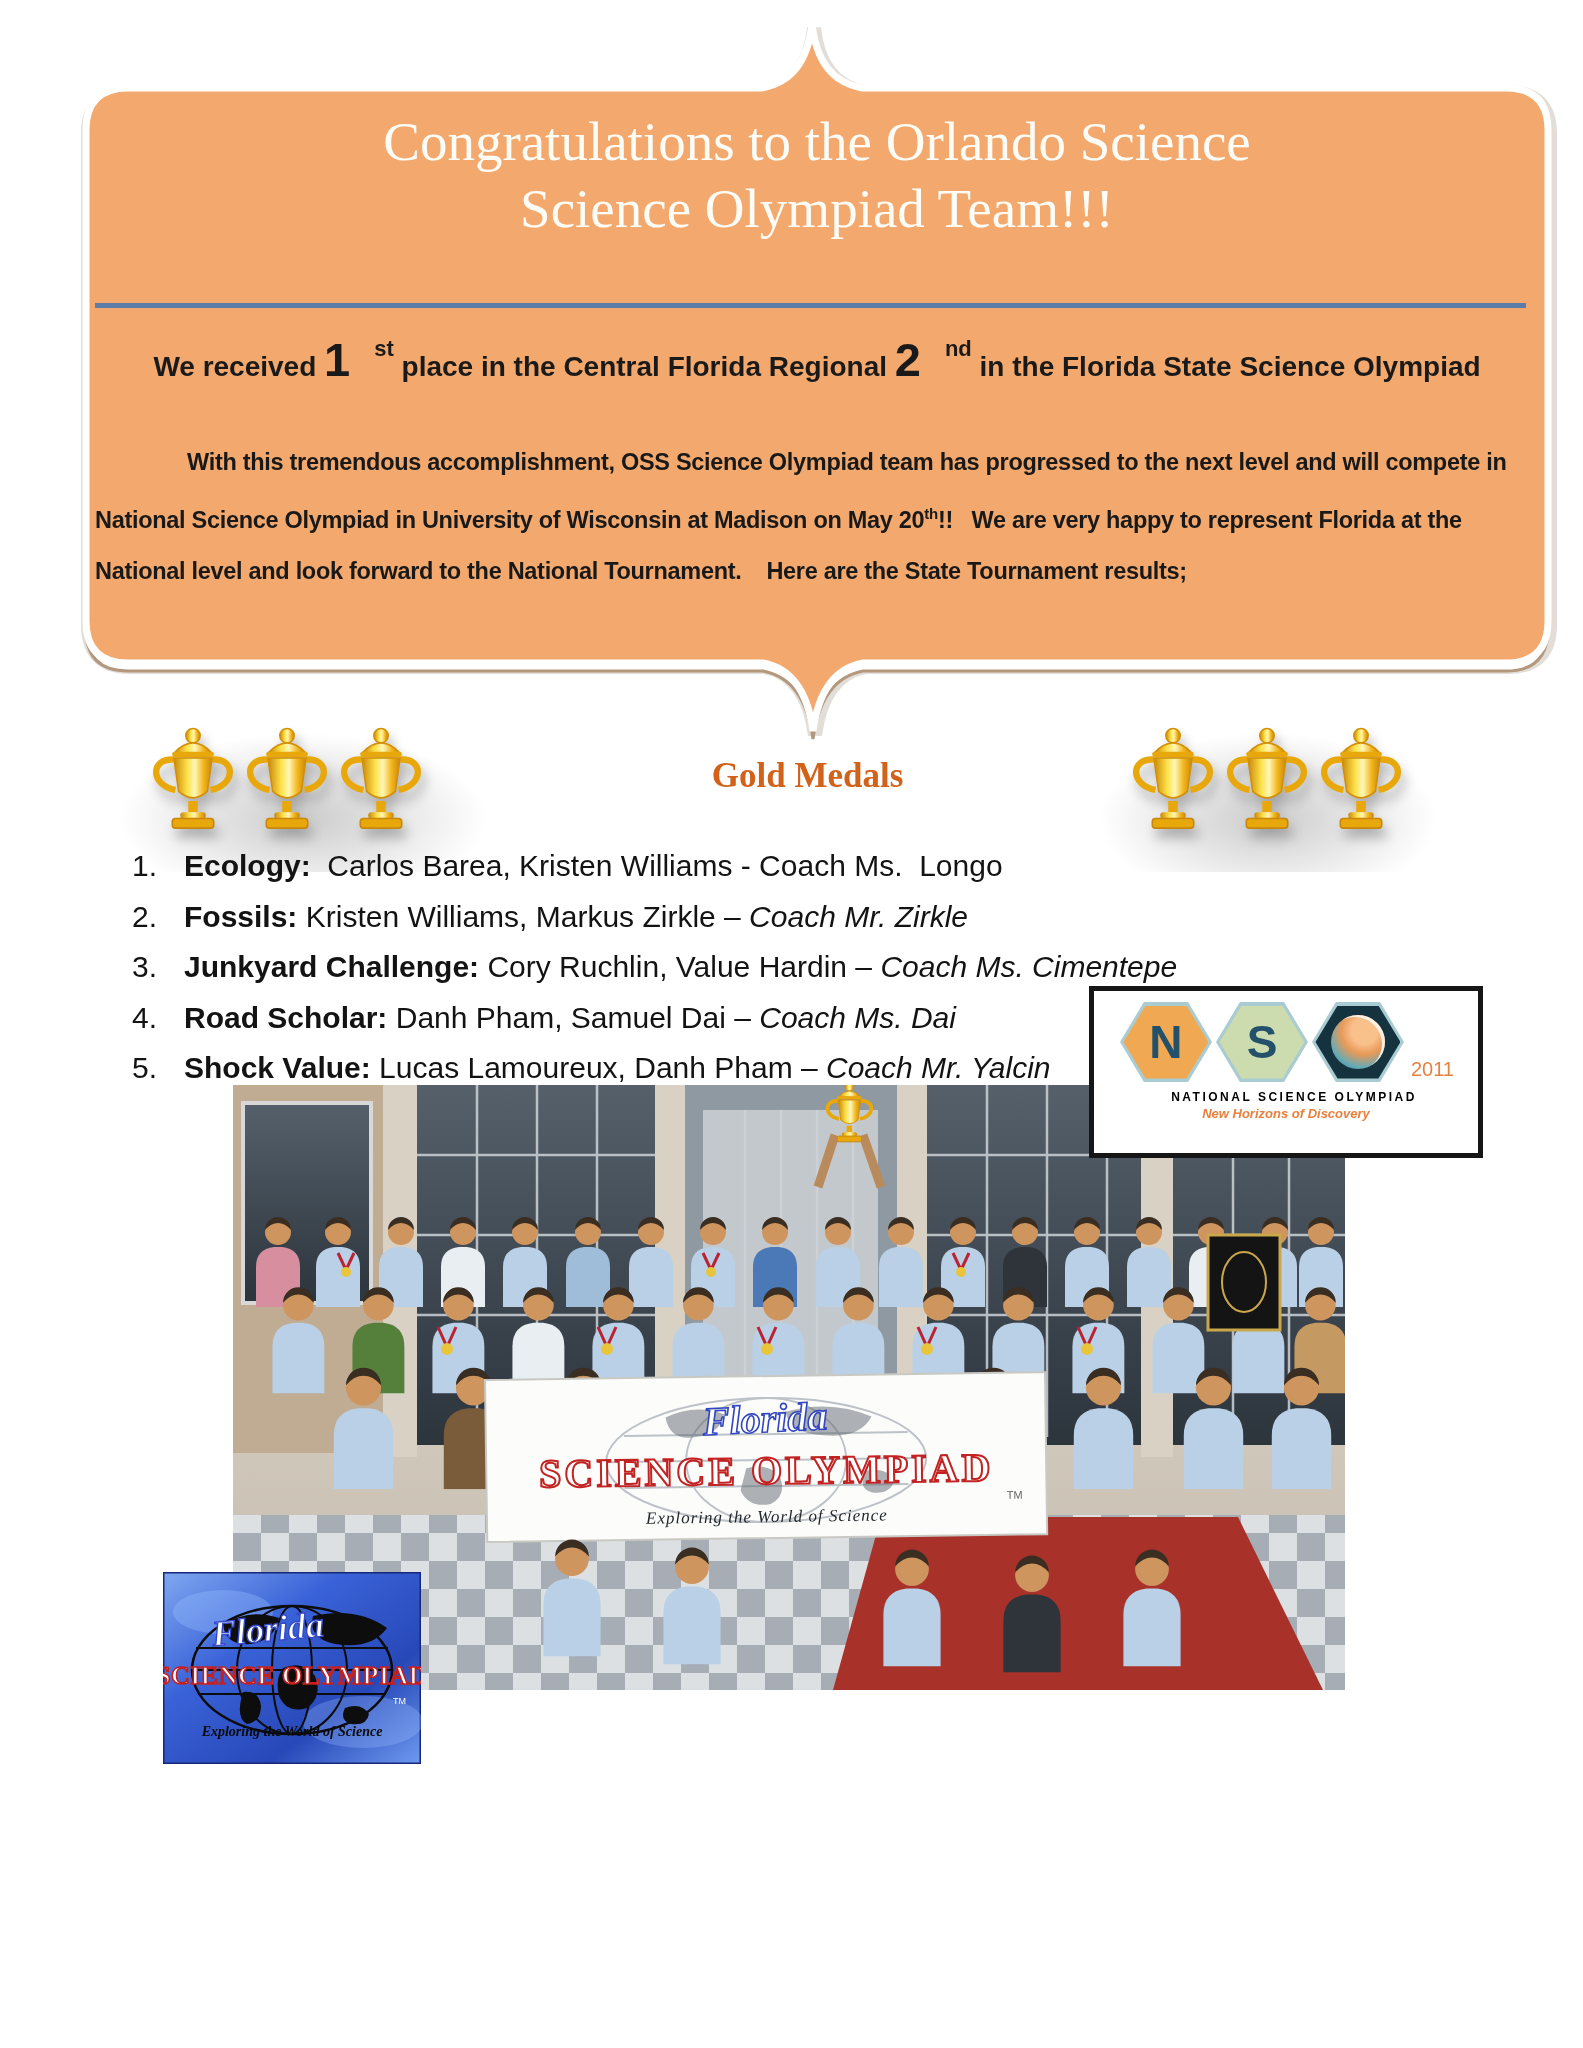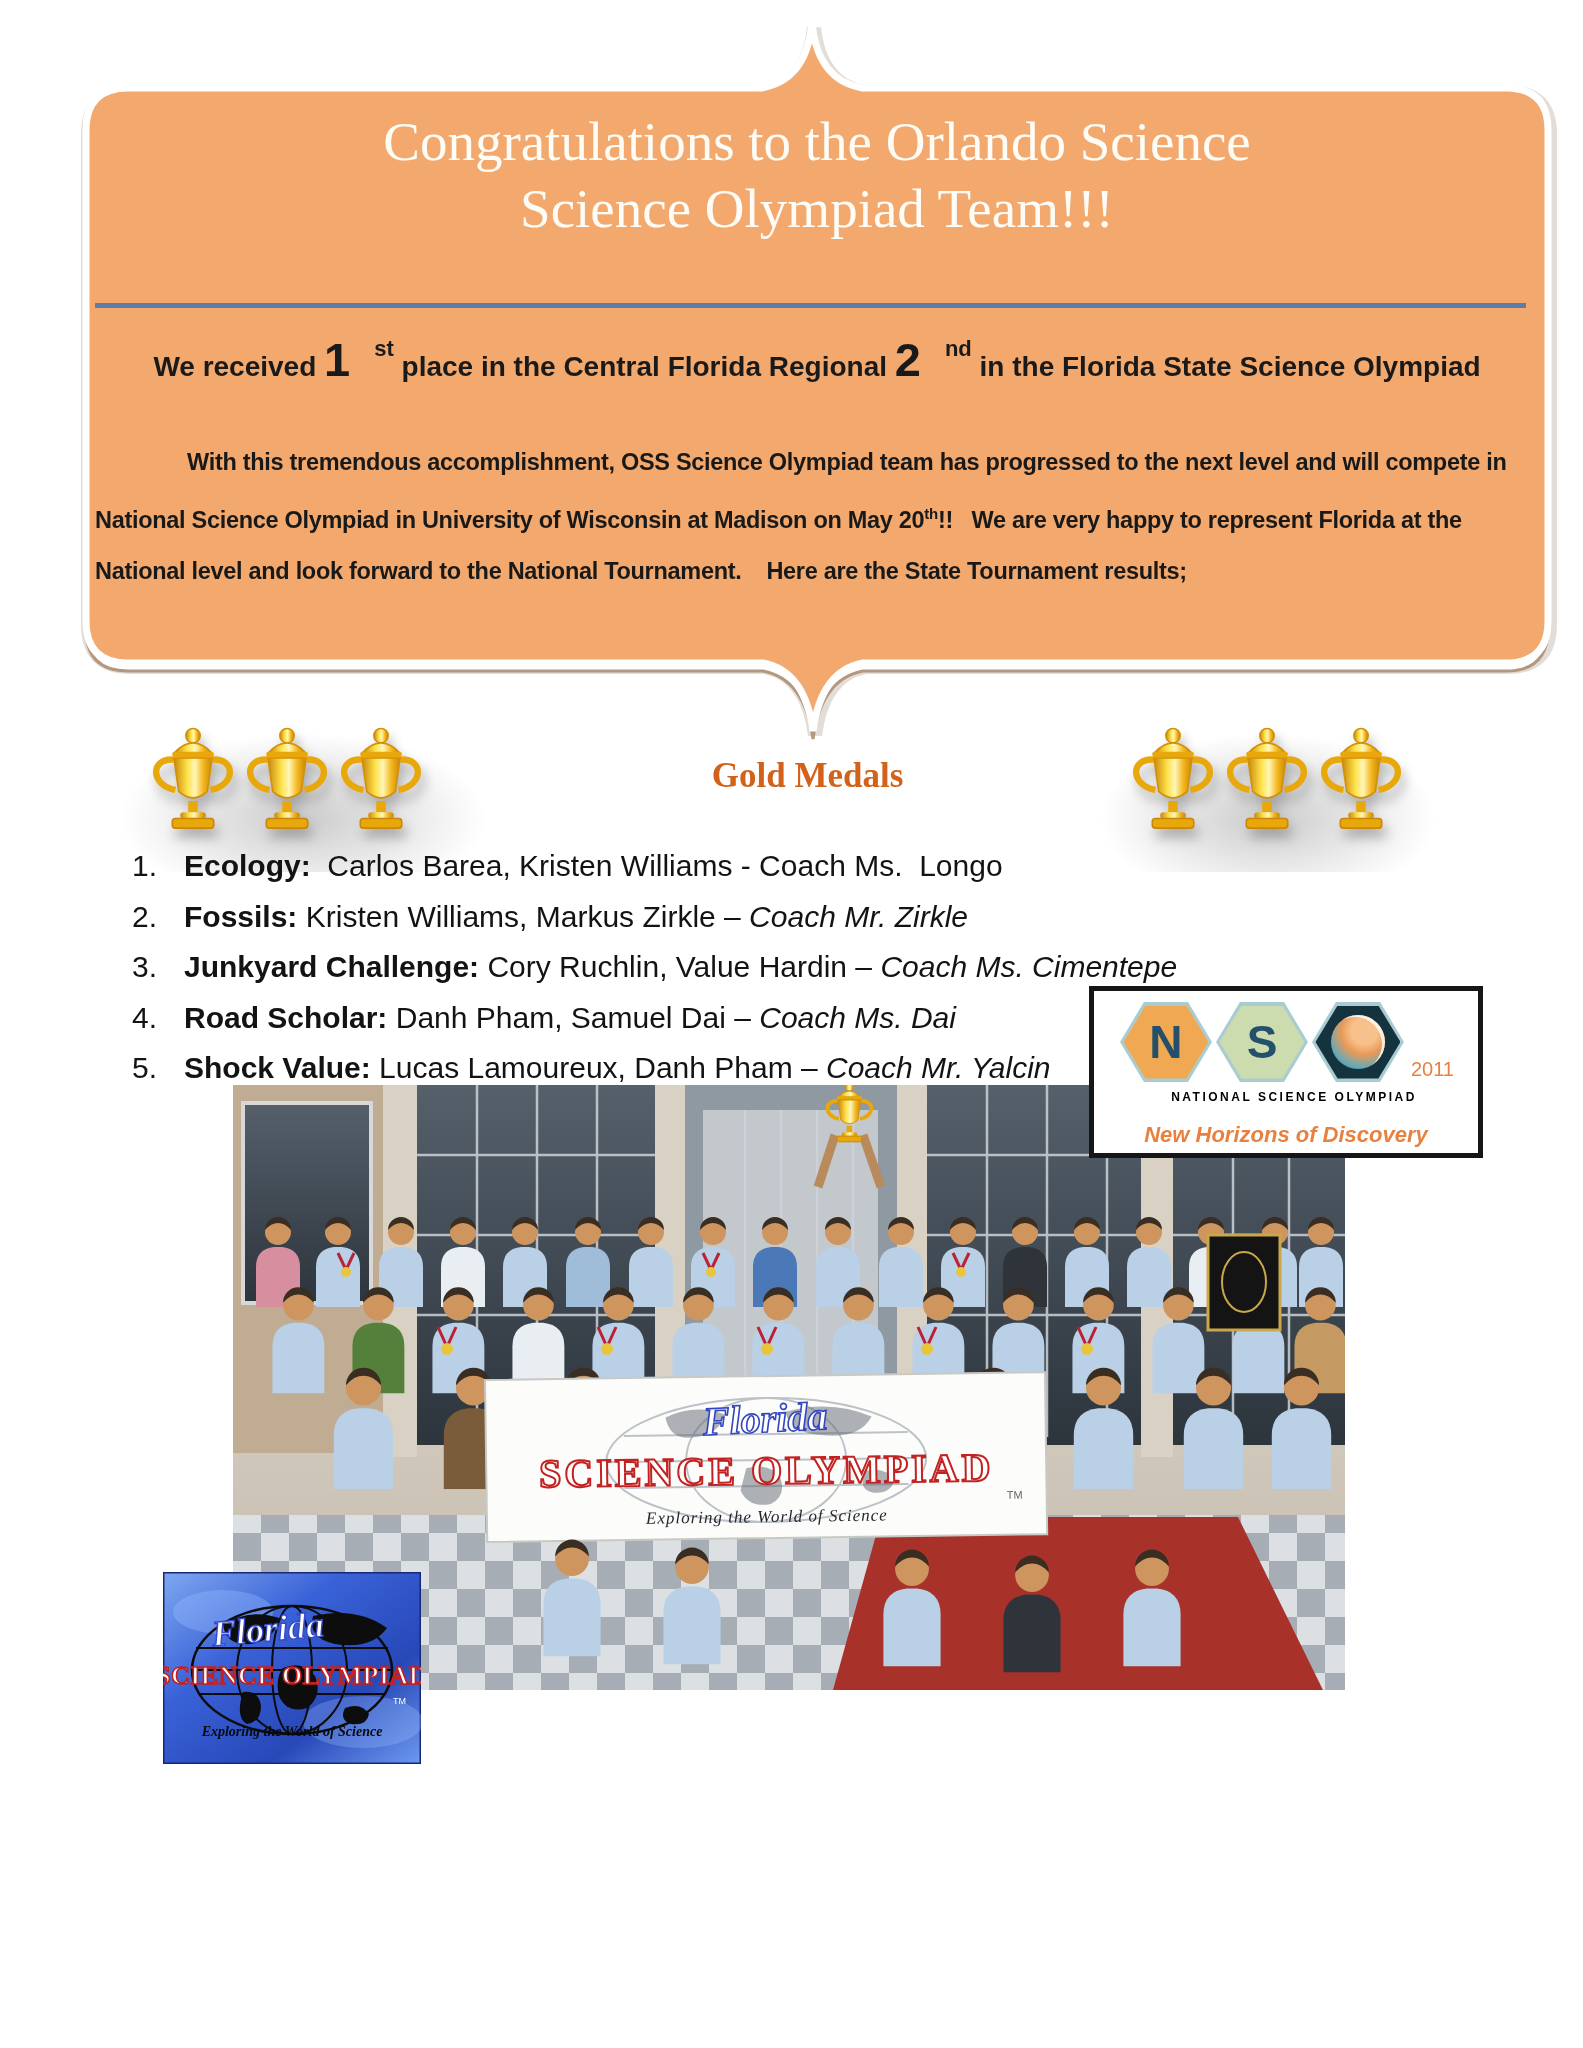--- a/index.html
+++ b/index.html
@@ -58,21 +58,21 @@
              display:flex;align-items:center;justify-content:center;
              font-weight:700;font-size:46px;color:#23506b;}
   .hex-n{background:#f0a952;}
   .hex-s{background:#ccdcae;}
   .hex-o{background:#14333f;}
   .orb{width:54px;height:54px;border-radius:50%;
        background:radial-gradient(circle at 62% 30%,#f8c08a 0 26%,#e89a58 46%,#66aab6 72%,#2c6c7c 100%);
        box-shadow:inset -3px 2px 0 rgba(255,255,255,.8);}
   .nso-year{font-size:20px;color:#e8813f;margin-left:5px;margin-bottom:1px;}
   .nso-name{margin-top:8px;font-size:12px;font-weight:700;letter-spacing:2.5px;color:#000000;margin-left:16px;}
-  .nso-tag{margin-top:18px;font-size:22px;font-style:italic;font-weight:700;color:#e8813f;}
+  .nso-tag{margin-top:2px;font-size:13px;font-style:italic;font-weight:700;color:#e8813f;}
 
   
   .photo{position:absolute;left:233px;top:1085px;z-index:1;}
   .fso{position:absolute;left:163px;top:1572px;z-index:6;}
   .ph-florida{font-family:"Liberation Serif",serif;font-style:italic;font-weight:700;
               font-size:40px;fill:#ffffff;stroke:#3246c0;stroke-width:1.6px;}
   .ph-caps{font-family:"Liberation Serif",serif;font-weight:700;font-size:40px;
            letter-spacing:3px;fill:#ffffff;stroke:#c22222;stroke-width:2px;}
   .ph-tm{font-size:11px;fill:#666;}
   .ph-tag{font-family:"Liberation Serif",serif;font-style:italic;font-size:17px;

